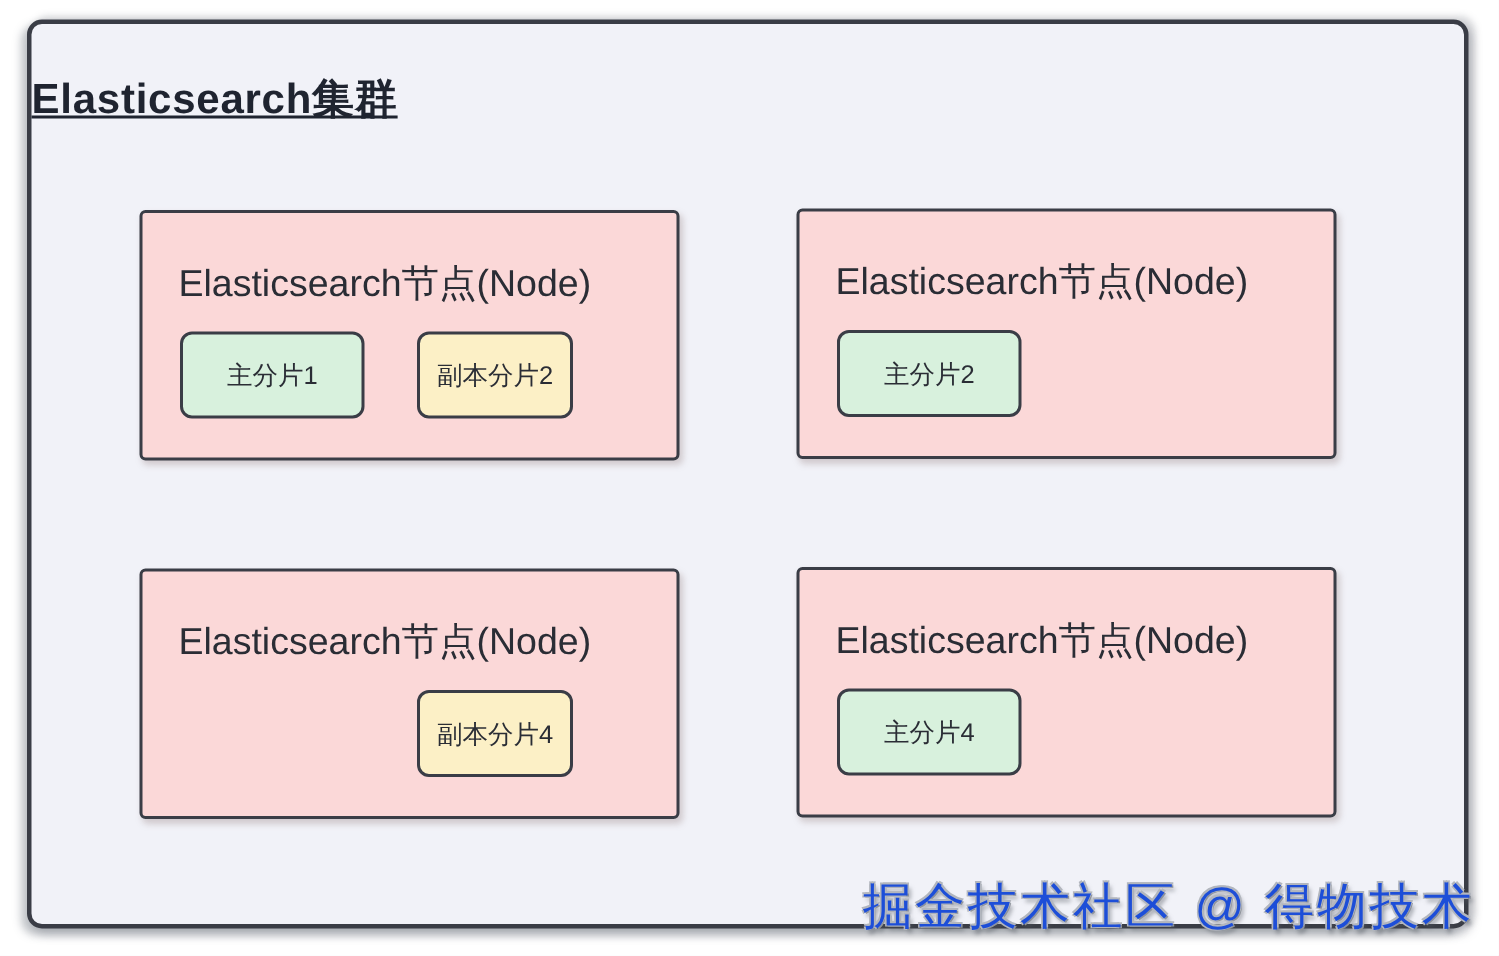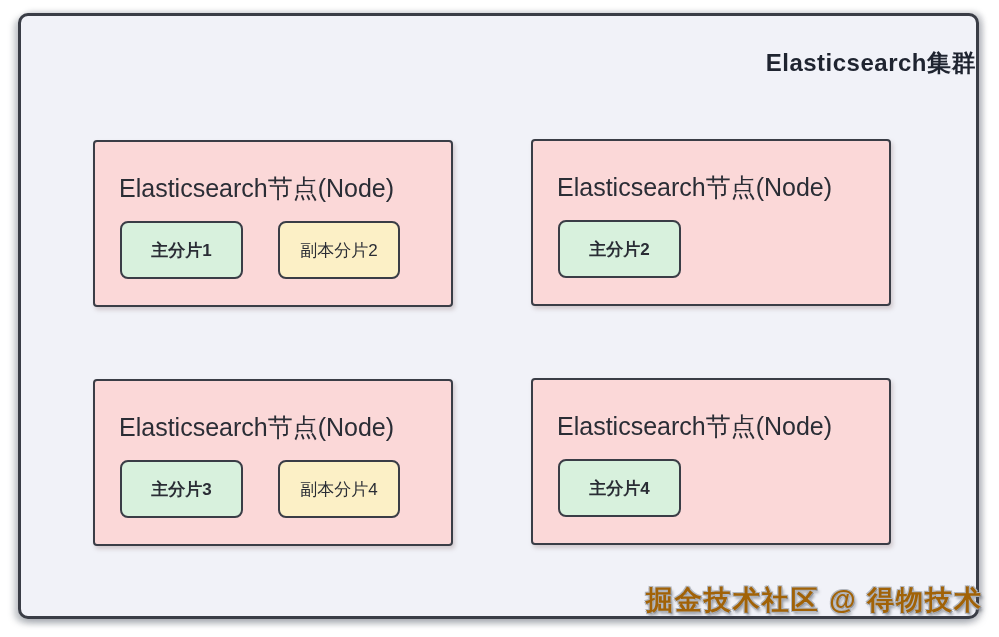--- a/index.html
+++ b/index.html
@@ -25,25 +25,26 @@
     background: #f1f2f8;
     border: 3px solid #3a3d46;
     border-radius: 10px;
     box-shadow: -4px 4px 6px rgba(125,130,140,0.45), 4px -2px 5px rgba(125,130,140,0.30), 3px 4px 6px rgba(125,130,140,0.35);
   }
   .cluster-title {
     position: absolute;
     left: 0;
     top: 31px;
     width: 100%;
-    text-align: right;
-    font-size: 24px;
+    text-align: left;
+    font-size: 28px;
     font-weight: bold;
     color: #1f2430;
     letter-spacing: 0.5px;
+    text-decoration: underline;
   }
   
   .node {
     position: absolute;
     width: 356px;
     height: 163px;
     background: #fbd8d8;
     border: 2.5px solid #3a3d46;
     border-radius: 4px;
     box-shadow: 2px 3px 4px rgba(150,125,125,0.35);
@@ -69,36 +70,35 @@
     align-items: center;
     justify-content: center;
     font-size: 17px;
     color: #2a2d35;
     box-sizing: border-box;
   }
   .shard.primary {
     left: 25px;
     width: 123px;
     background: #d8f1dd;
-    font-weight: bold;
   }
   .shard.replica {
     left: 183px;
-    width: 122px;
+    width: 104px;
     background: #fcf0c6;
   }
   
   .watermark {
     position: absolute;
     right: 16px;
     top: 582px;
-    font-size: 27px;
-    font-weight: bold;
+    font-size: 33px;
+    font-weight: normal;
     letter-spacing: 2px;
-    color: #a16207;
+    color: #1d4ed8;
     text-shadow:
       -1px -1px 0 #b2b6be,
        1px -1px 0 #b2b6be,
       -1px  1px 0 #b2b6be,
        1px  1px 0 #8e939c,
        2px  3px 3px rgba(80,85,95,0.55);
     white-space: nowrap;
   }
 </style>
 </head>
@@ -122,23 +122,20 @@
 
     <div class="node node-2">
       <div class="node-title">Elasticsearch节点(Node)</div>
       <div class="shard primary">
         <span>主分片2</span>
       </div>
     </div>
 
     <div class="node node-3">
       <div class="node-title">Elasticsearch节点(Node)</div>
-      <div class="shard primary">
-        <span>主分片3</span>
-      </div>
       <div class="shard replica">
         <span>副本分片4</span>
       </div>
     </div>
 
     <div class="node node-4">
       <div class="node-title">Elasticsearch节点(Node)</div>
       <div class="shard primary">
         <span>主分片4</span>
       </div>

